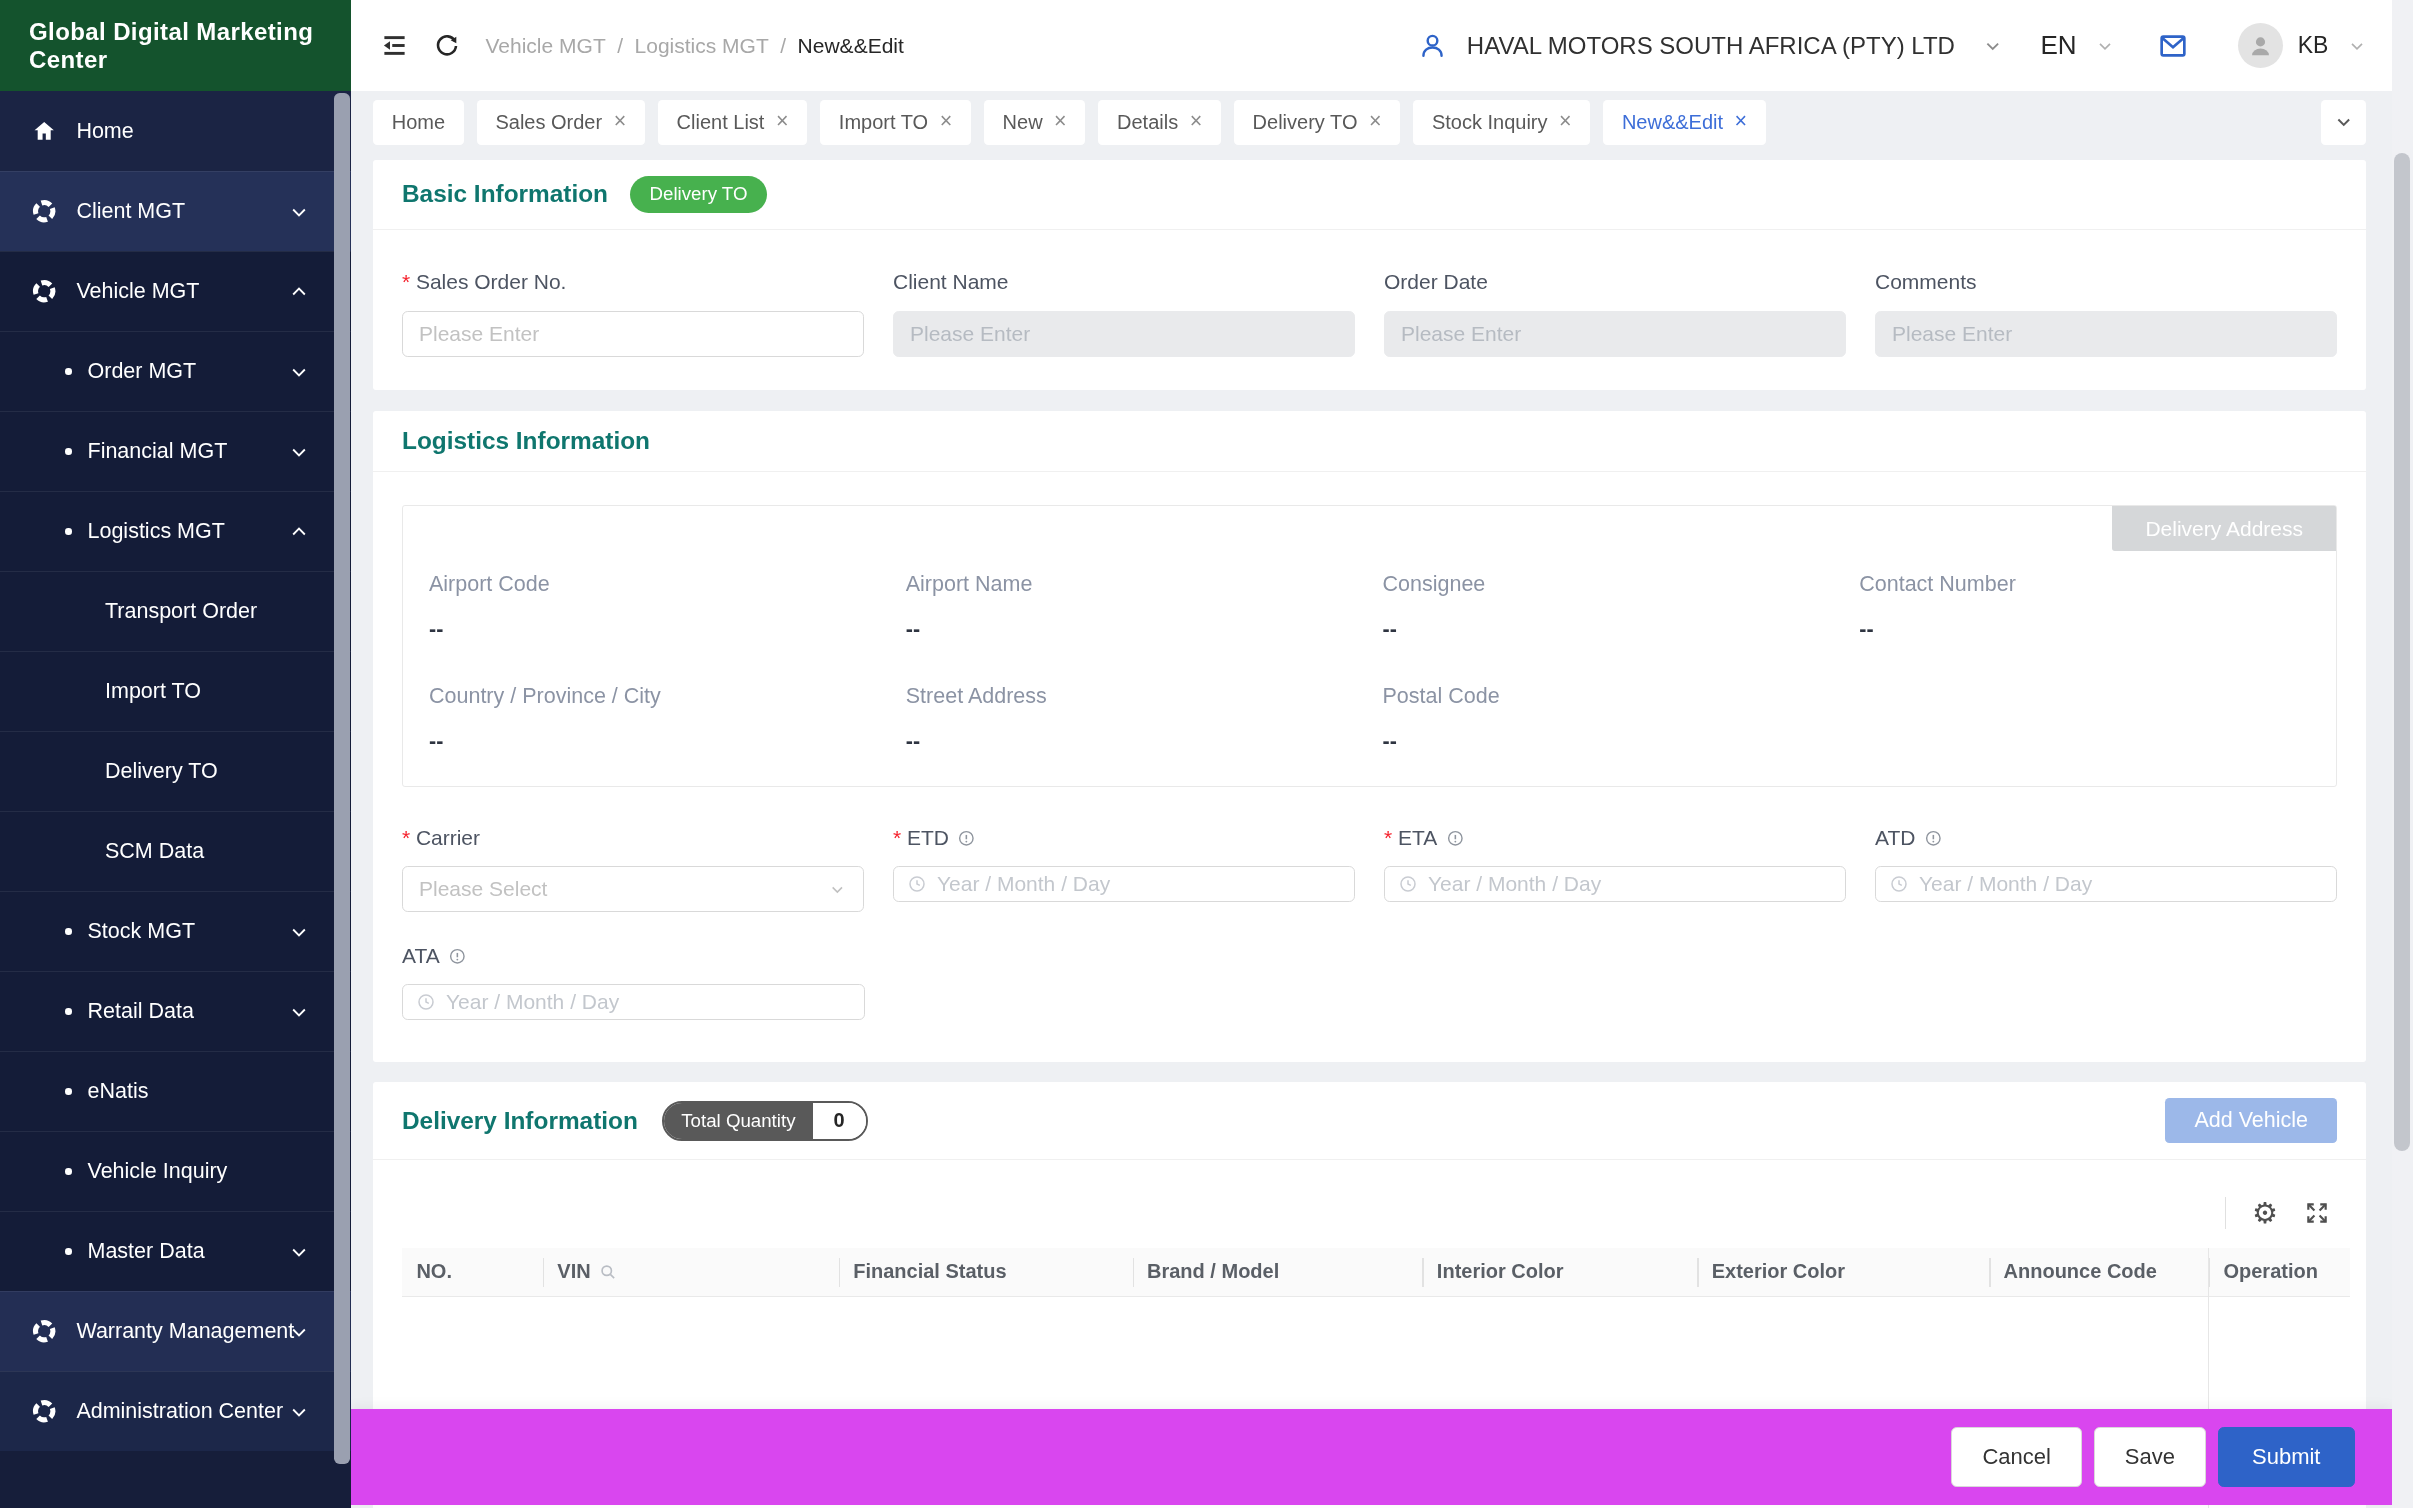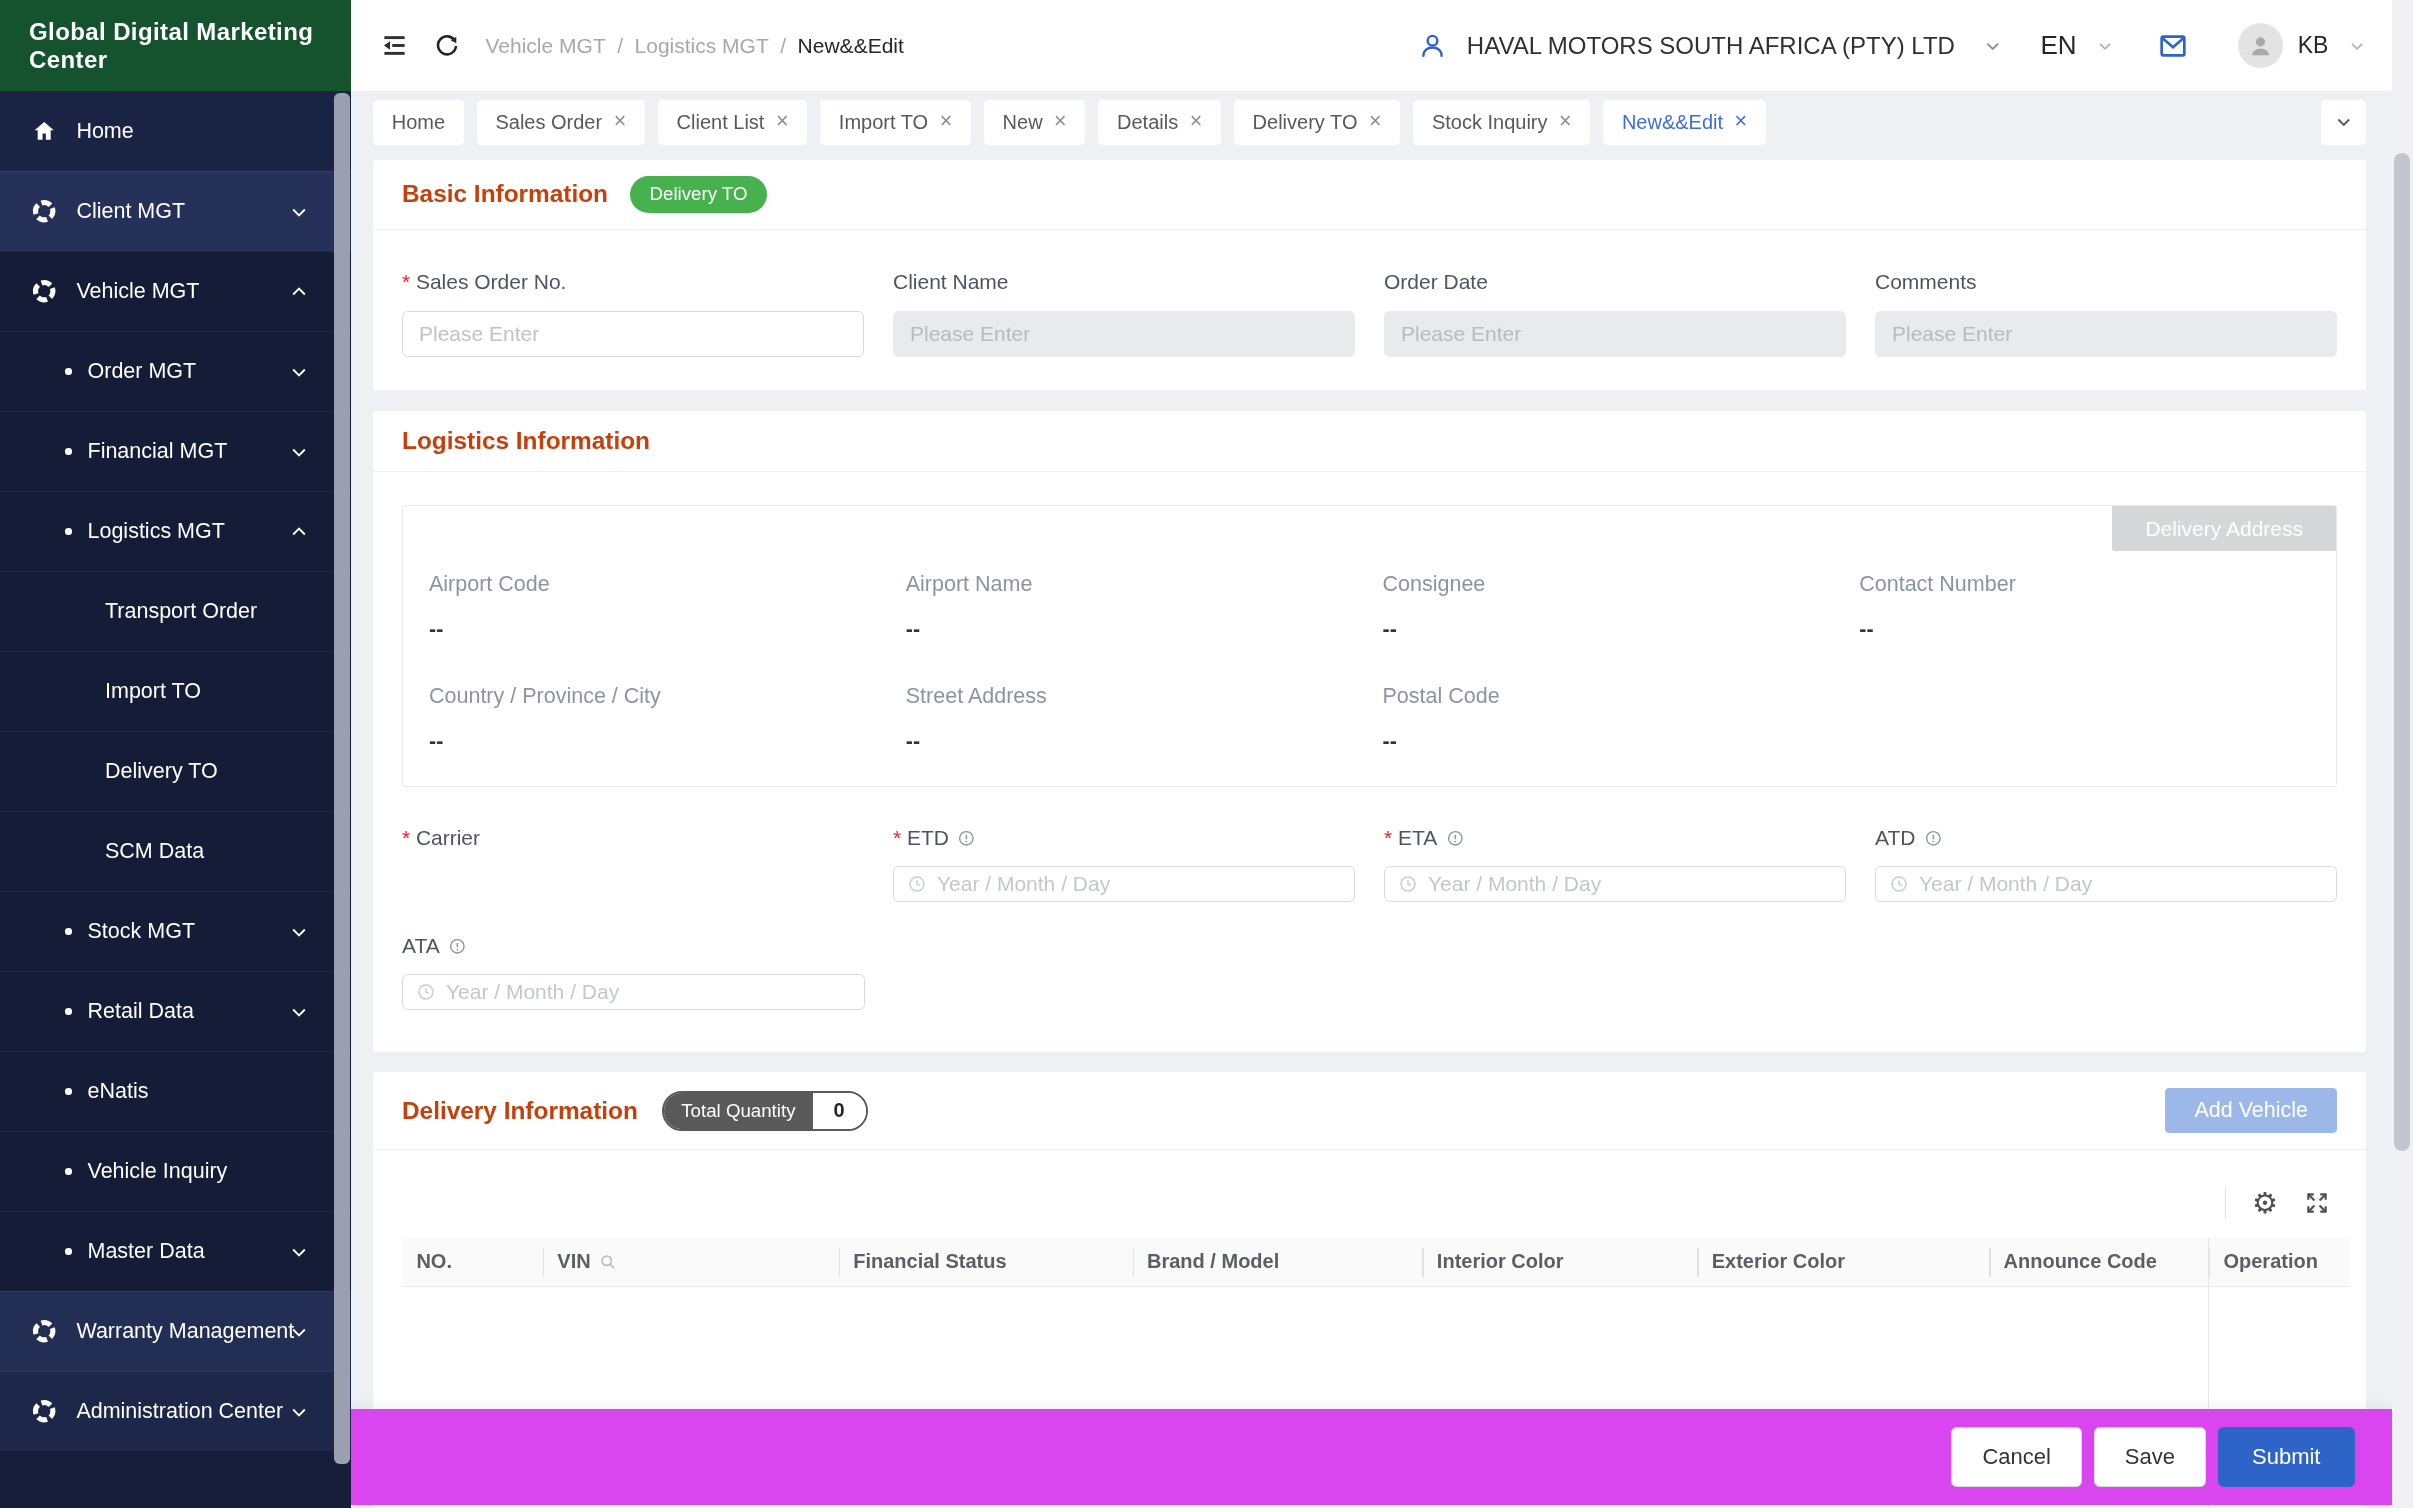--- a/index.html
+++ b/index.html
@@ -47,21 +47,21 @@
   .tab { height:45px; background:#fff; border-radius:4.3px; display:inline-flex; align-items:center; padding:0 18.7px; font-size:20px; color:#595959; gap:11.5px; cursor:pointer; flex:none; }
   .tab .x { color:#8c8c8c; font-size:21.5px; line-height:1; }
   .tab.active { color:#3d6ed8; }
   .tab.active .x { color:#3d6ed8; }
   .tab-more { position:absolute; right:47px; top:8.6px; width:45px; height:45px; background:#fff; border-radius:4.3px; display:flex; align-items:center; justify-content:center; }
 
   .content { flex:1; position:relative; background:#eef0f3; padding:7.2px 47px 0 22px; overflow:hidden; }
 
   .card { background:#fff; border-radius:2.9px; }
   .card-head { display:flex; align-items:center; padding:16px 29px; border-bottom:1.4px solid #f0f0f0; }
-  .sec-title { font-size:24.4px; font-weight:600; color:#c2410c; }
+  .sec-title { font-size:24.4px; font-weight:600; color:#0f766e; }
   .badge { background:#47b14e; color:#fff; font-size:18.7px; padding:7.2px 20px; border-radius:718px; margin-left:21.5px; }
 
   .grid4 { display:grid; grid-template-columns:repeat(4,1fr); column-gap:29px; }
   .section-fields { padding:40px 29px 33px; }
   .flabel { font-size:21px; color:#4d5462; display:flex; align-items:center; }
   .req::before { content:"*"; color:#f5222d; margin-right:5.7px; font-size:21px; }
   .inp { margin-top:17px; width:100%; height:46px; border:1.4px solid #d9d9d9; border-radius:5.7px; padding:0 16px; font-size:21px; color:#333; background:#fff; outline:none; font-family:"Liberation Sans",sans-serif; }
   .inp::placeholder { color:#c2c2c2; }
   .inp:disabled { background:#e9eaec; border-color:#e9eaec; }
   .inp:disabled::placeholder { color:#b6bbc2; }
@@ -443,20 +443,26 @@
             <div class="rvalue">--</div>
           </div>
         </div>
 
         <div class="form-row grid4">
           <div class="ffield">
             <div class="flabel">
                 <span class="req"></span>
                 <span>Carrier</span>
               </div>
+            <div class="select">
+              <span class="ph">Please Select</span>
+              <svg width="18.7" height="18.7" viewBox="0 0 24 24">
+                  <polyline points="6,9.5 12,15.5 18,9.5" fill="none" stroke="#c0c0c0" stroke-width="2"></polyline>
+                </svg>
+            </div>
           </div>
           <div class="ffield">
             <div class="flabel">
                 <span class="req"></span>
                 <span>ETD</span>
               <span class="info">
                   <svg width="18.7" height="18.7" viewBox="0 0 24 24">
                     <circle cx="12" cy="12" r="8.6" fill="none" stroke="#8f959e" stroke-width="1.8"></circle>
                     <line x1="12" y1="7.6" x2="12" y2="13.2" stroke="#8f959e" stroke-width="2"></line>
                     <circle cx="12" cy="16.2" r="1.2" fill="#8f959e"></circle>

